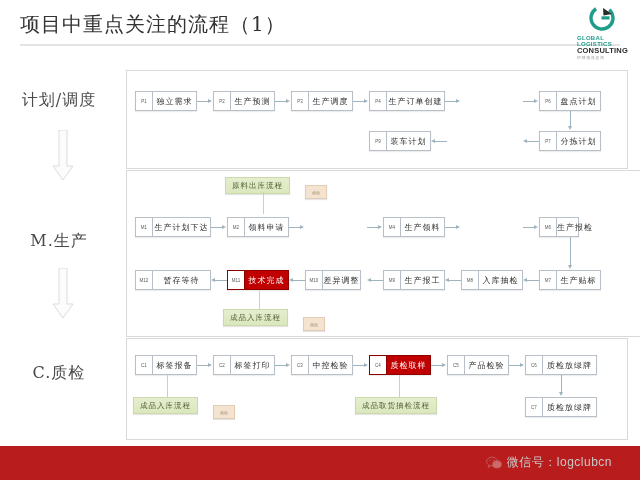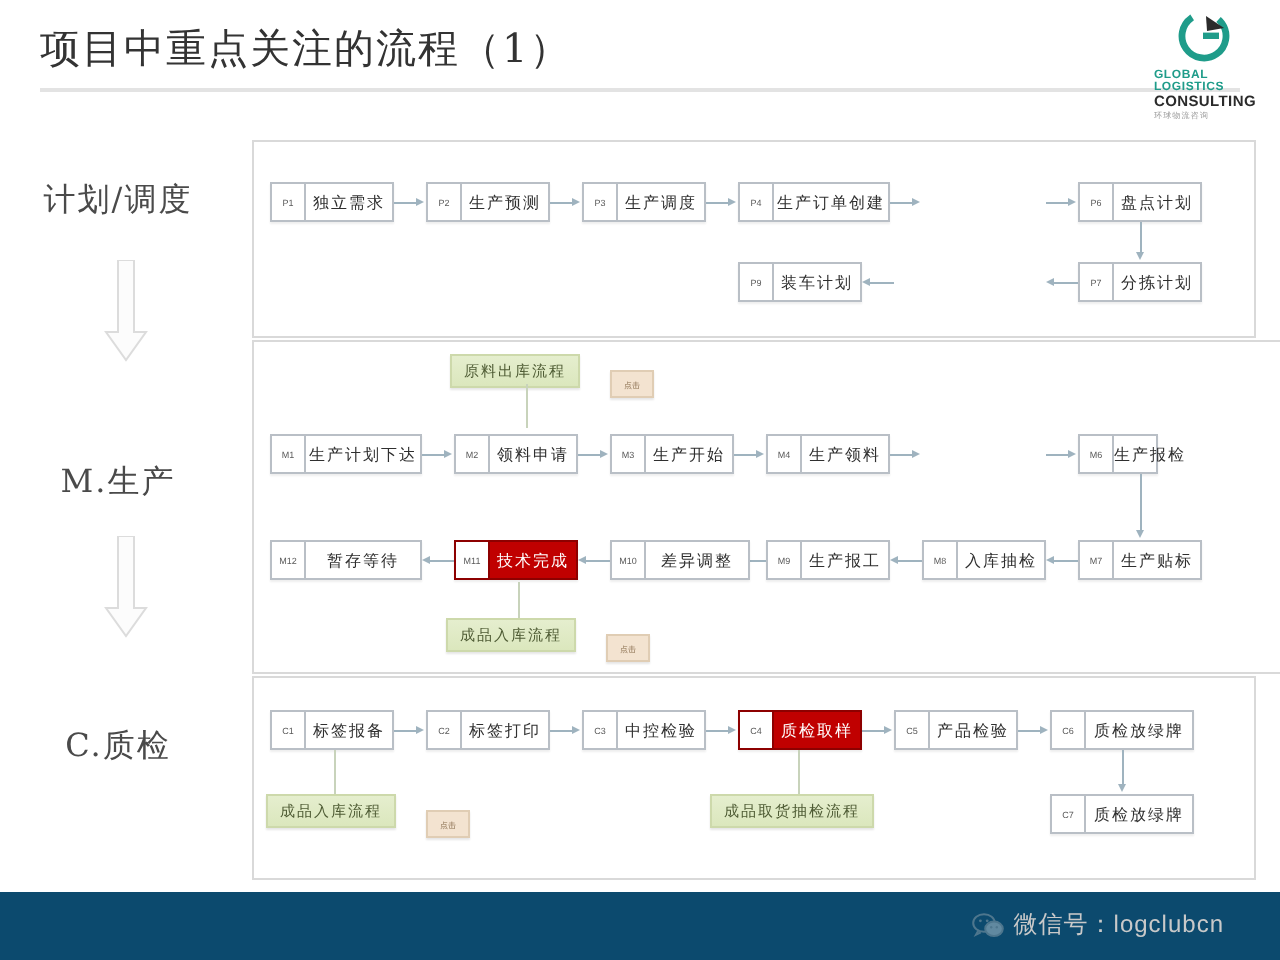--- a/index.html
+++ b/index.html
@@ -82,21 +82,21 @@
   }
   .note-tag{
     position:absolute;width:20px;height:12px;
     background:#f3e3d0;border:1px solid #e0cdb4;
     font-size:4px;color:#8a6f50;display:flex;align-items:center;justify-content:center;
     box-shadow:0 1px 1px rgba(0,0,0,.10);
   }
   .note-stub{position:absolute;width:1px;background:#c8d3bb;}
 
   
-  #footer{position:absolute;left:0;bottom:0;width:640px;height:34px;background:#0c4a6e;}
+  #footer{position:absolute;left:0;bottom:0;width:640px;height:34px;background:#b91c1c;}
   #footer-inner{position:absolute;right:28px;top:8px;display:flex;align-items:center;gap:5px;}
   #wechat-icon{width:16px;height:14px;opacity:.35;}
   #wechat-text{font-size:12px;color:#c9c9c9;letter-spacing:.5px;white-space:nowrap;}
 </style>
 </head>
 <body>
 
 <div id="header">
   <div id="page-title">项目中重点关注的流程（1）</div>
   <div id="header-rule"></div>
@@ -206,24 +206,20 @@
   <div class="conn h" style="left:84px;top:56px;width:12px"></div>
   <div class="arw r" style="left:95px;top:53.5px"></div>
 
   <div class="node" style="left:100px;top:46px;width:62px">
     <span class="code">M2</span>
     <span class="lbl">领料申请</span>
   </div>
   <div class="conn h" style="left:162px;top:56px;width:12px"></div>
   <div class="arw r" style="left:173px;top:53.5px"></div>
 
-  <div class="node" style="left:178px;top:46px;width:62px">
-    <span class="code">M3</span>
-    <span class="lbl">生产开始</span>
-  </div>
   <div class="conn h" style="left:240px;top:56px;width:12px"></div>
   <div class="arw r" style="left:251px;top:53.5px"></div>
 
   <div class="node" style="left:256px;top:46px;width:62px">
     <span class="code">M4</span>
     <span class="lbl">生产领料</span>
   </div>
   <div class="conn h" style="left:318px;top:56px;width:12px"></div>
   <div class="arw r" style="left:329px;top:53.5px"></div>
 
@@ -252,21 +248,21 @@
   <div class="conn h" style="left:320px;top:109px;width:14px"></div>
   <div class="arw l" style="left:318px;top:106.5px"></div>
 
   <div class="node" style="left:256px;top:99px;width:62px">
     <span class="code">M9</span>
     <span class="lbl">生产报工</span>
   </div>
   <div class="conn h" style="left:242px;top:109px;width:14px"></div>
   <div class="arw l" style="left:240px;top:106.5px"></div>
 
-  <div class="node" style="left:178px;top:99px;width:70px">
+  <div class="node" style="left:178px;top:99px;width:56px">
     <span class="code">M10</span>
     <span class="lbl">差异调整</span>
   </div>
   <div class="conn h" style="left:164px;top:109px;width:14px"></div>
   <div class="arw l" style="left:162px;top:106.5px"></div>
 
   <div class="node red" style="left:100px;top:99px;width:62px">
     <span class="code">M11</span>
     <span class="lbl">技术完成</span>
   </div>

